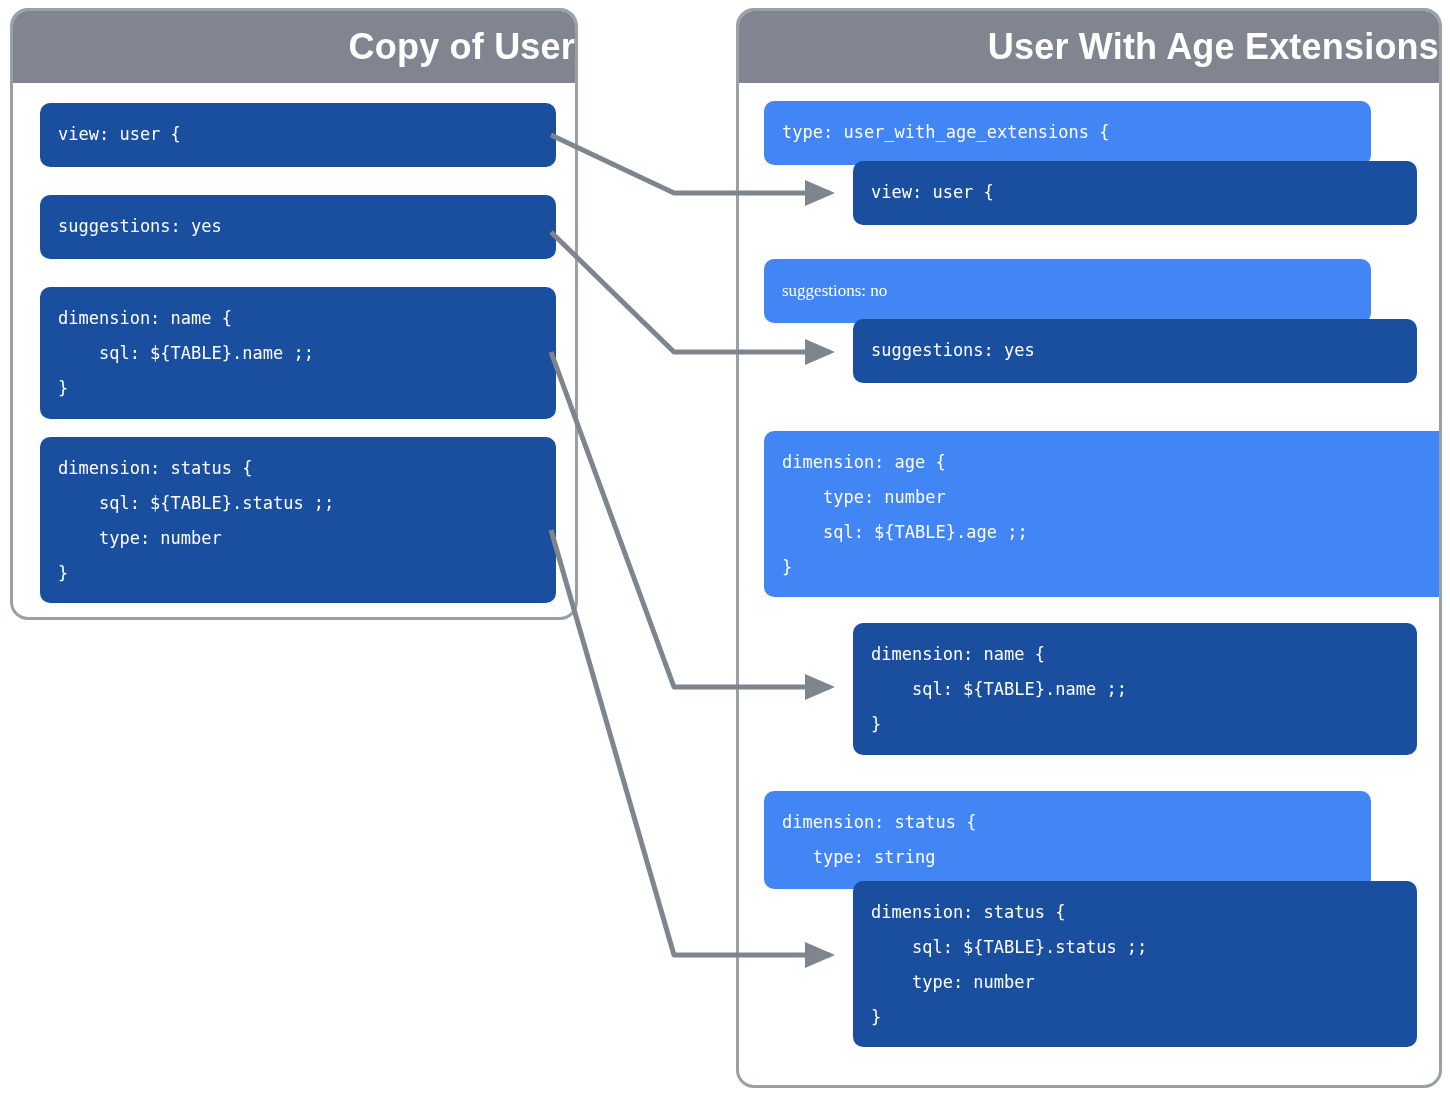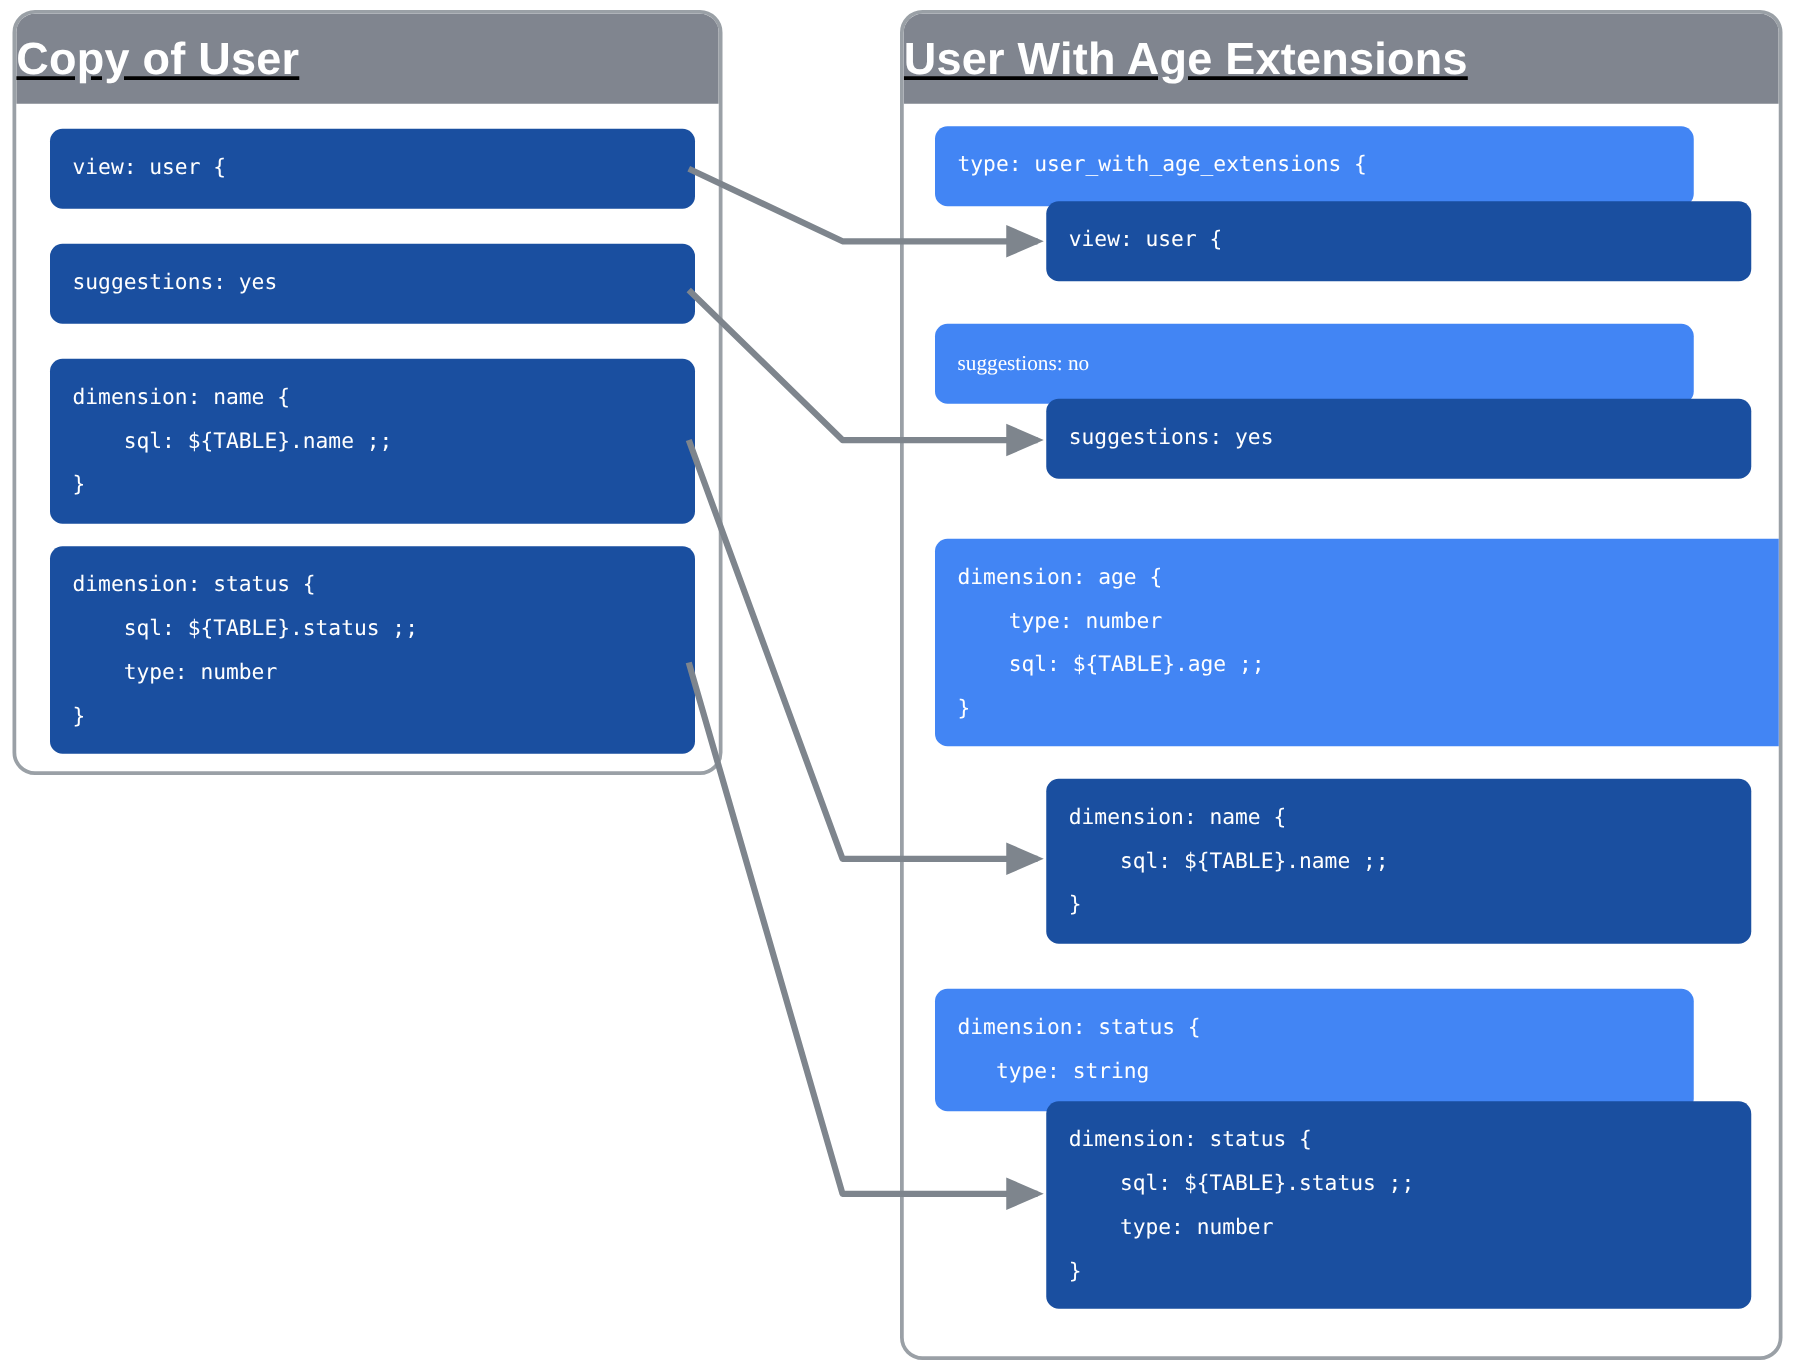--- a/index.html
+++ b/index.html
@@ -23,38 +23,37 @@
     border: 3px solid #9aa0a6;
     border-radius: 18px;
     background: #ffffff;
     overflow: hidden;
   }
   .panel-header {
     height: 72px;
     background: #80858f;
     display: flex;
     align-items: center;
-    justify-content: flex-start;
-    text-decoration: underline;
+    justify-content: flex-end;
   }
   .panel-title {
     color: #ffffff;
     font-size: 36px;
     font-weight: bold;
     font-family: "Liberation Sans", sans-serif;
     letter-spacing: 0.2px;
     white-space: nowrap;
   }
   .panel-body {
     position: relative;
     width: 100%;
   }
 
   #panel-left  { left: 10px;  top: 8px;  width: 568px; height: 612px; }
-  #panel-right { left: 720px; top: 8px;  width: 706px; height: 1080px; }
+  #panel-right { left: 736px; top: 8px;  width: 706px; height: 1080px; }
 
   
   .code-block {
     position: absolute;
     box-sizing: border-box;
     border-radius: 10px;
     color: #ffffff;
     font-family: "DejaVu Sans Mono", "Liberation Mono", monospace;
     font-size: 17px;
     line-height: 35px;

